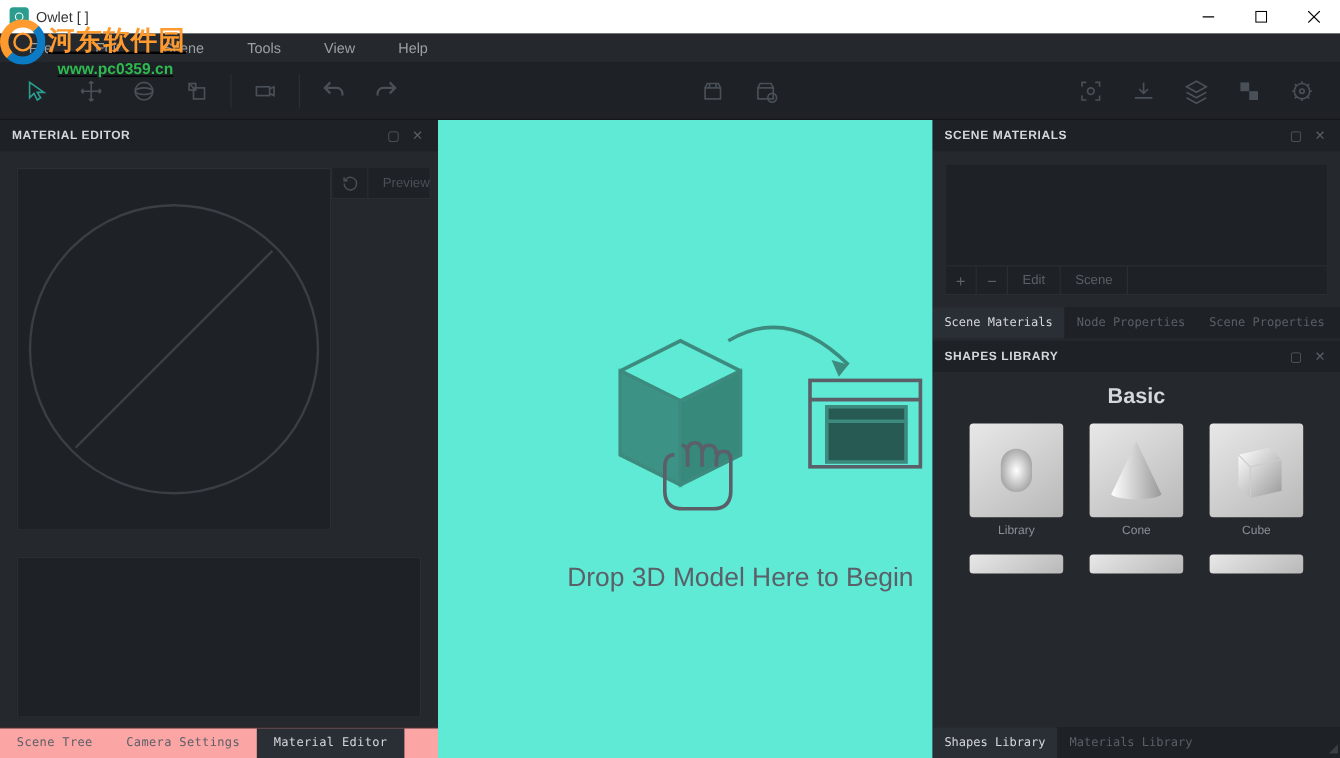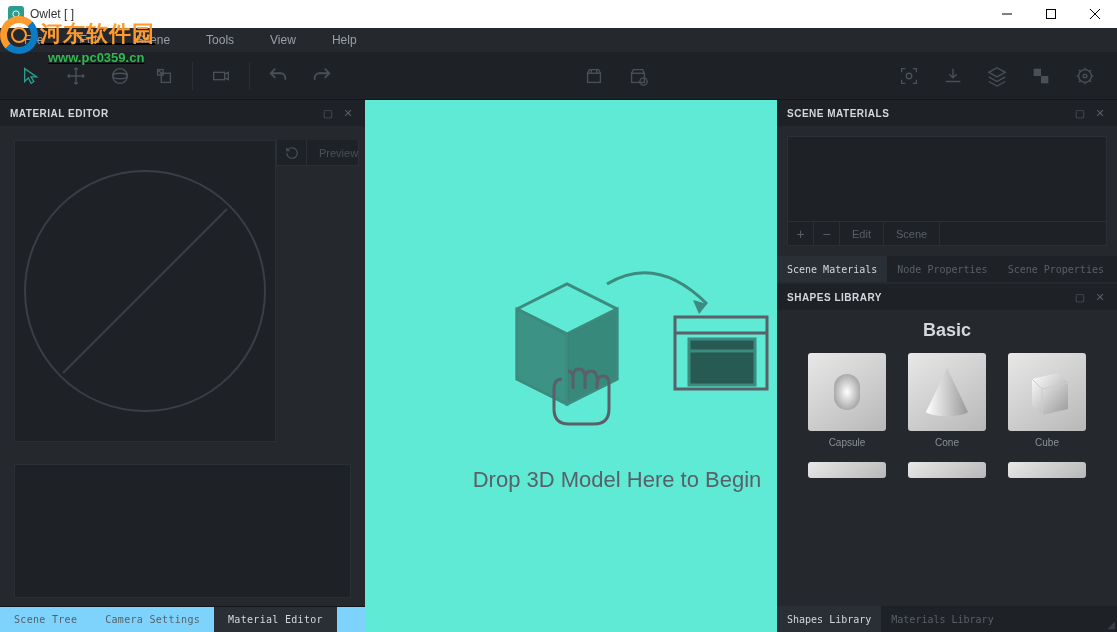--- a/index.html
+++ b/index.html
@@ -46,21 +46,21 @@
 
 .mat-preview { height:330px; padding:14px; display:flex; }
 .mat-circle-wrap { flex:1; display:flex; align-items:center; justify-content:center; border:1px solid #2a2e35; background:#1e2126; }
 .mat-circle { width:260px; height:260px; }
 .mat-prev-bar { height:26px; display:flex; align-items:center; background:#1e2126; border:1px solid #2a2e35; border-top:none; }
 .mat-prev-bar .refresh { width:30px; display:flex; justify-content:center; color:#4a5058; border-right:1px solid #2a2e35; height:100%; align-items:center; cursor:pointer;}
 .mat-prev-bar .label { padding-left:12px; font-size:11px; color:#4a5058; }
 .mat-extra { flex:1; margin:8px 14px; border:1px solid #2a2e35; background:#1e2126; }
 
 
-.bottom-tabs { height:26px; display:flex; background:#7dd3fc; border-top:1px solid #14161a; }
+.bottom-tabs { height:26px; display:flex; background:#fca5a5; border-top:1px solid #14161a; }
 .btab { padding:0 14px; font-size:10px; color:#5a5f68; display:flex; align-items:center; cursor:pointer; font-family:monospace; letter-spacing:0.3px; }
 .btab.active { background:#2a2e35; color:#d4d7dc; }
 
 
 .drop-zone { text-align:center; }
 .drop-art { width:320px; height:200px; margin:0 auto 24px; }
 .drop-text { font-size:22px; color:#5a5f68; font-weight:300; }
 
 
 .scene-mat-body { height:130px; padding:10px; }
@@ -332,21 +332,21 @@
               <svg width="46" height="60" viewBox="0 0 46 60">
                 <defs>
                   <radialGradient id="g1">
                     <stop offset="0" stop-color="#fff"></stop>
                     <stop offset="1" stop-color="#aaa"></stop>
                   </radialGradient>
                 </defs>
                 <rect x="10" y="12" width="26" height="36" rx="13" fill="url(#g1)"></rect>
               </svg>
             </div>
-            <div class="shape-label">Capsule</div>
+            <div class="shape-label">Library</div>
           </div>
           <div class="shape-item">
             <div class="shape-thumb">
               <svg width="54" height="60" viewBox="0 0 54 60">
                 <defs>
                   <linearGradient id="g2">
                     <stop offset="0" stop-color="#fff"></stop>
                     <stop offset="1" stop-color="#999"></stop>
                   </linearGradient>
                 </defs>

